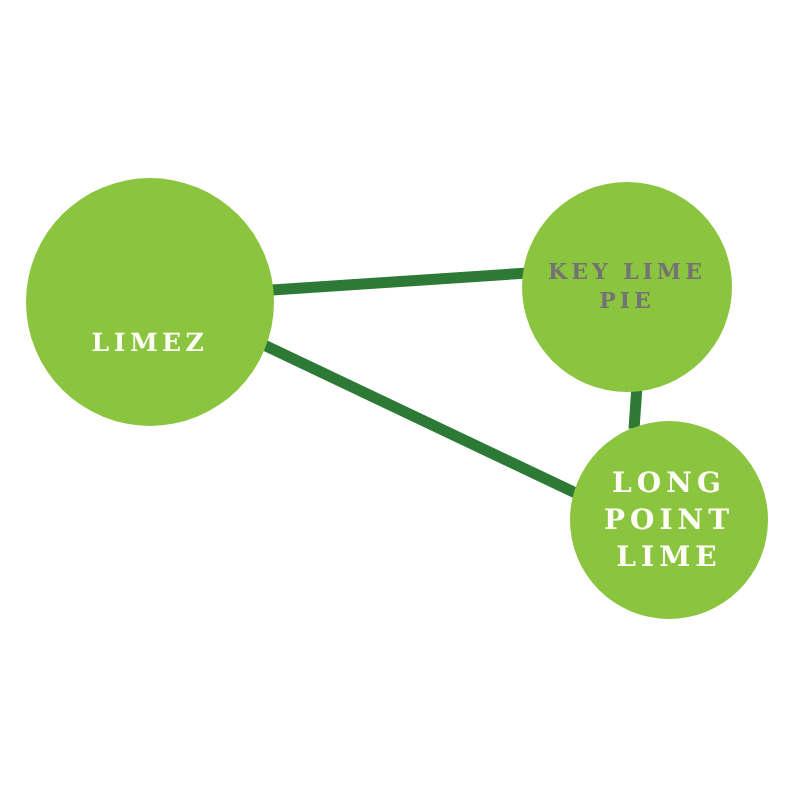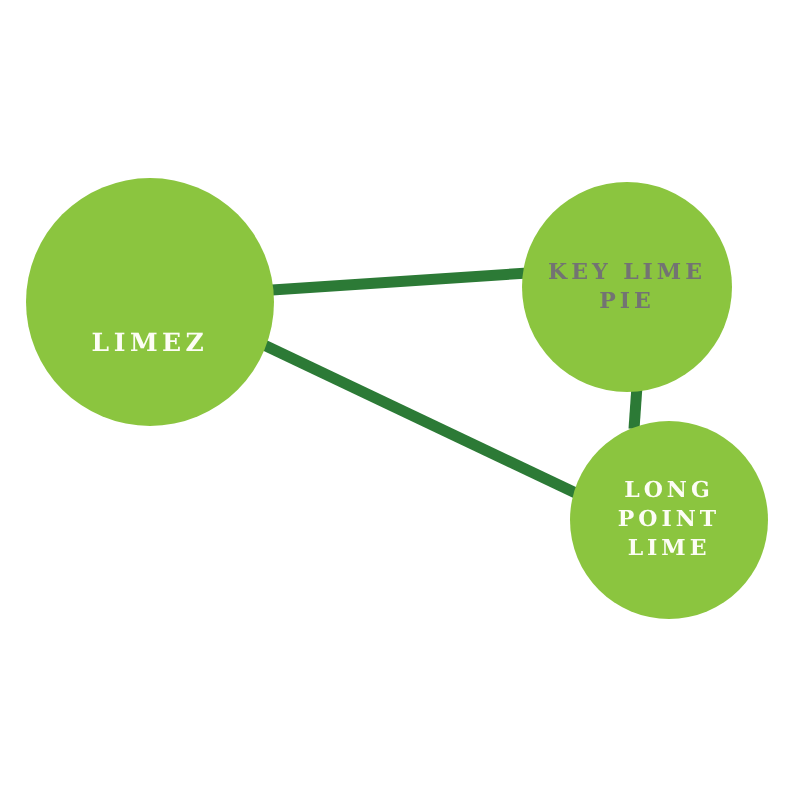--- a/index.html
+++ b/index.html
@@ -60,17 +60,17 @@
       <circle class="graph-node" cx="150" cy="302" r="124" fill="#8BC53F"></circle>
       <circle class="graph-node" cx="627" cy="287" r="105" fill="#8BC53F"></circle>
       <circle class="graph-node" cx="669" cy="520" r="99" fill="#8BC53F"></circle>
     </g>
 
   </svg>
 
   <div class="node-label" style="left: 150px; top: 302px; font-size: 25px; color: rgb(253, 253, 245); width: 229.4px; margin-top: 40px;">LIMEZ</div>
   <div class="node-label" style="left: 627px; top: 287px; font-size: 22px; color: #737373; width: 194.25px;">KEY LIME
 PIE</div>
-  <div class="node-label" style="left: 669px; top: 520px; font-size: 22px; color: rgb(253, 253, 245); width: 183.15px;">LONG
+  <div class="node-label" style="left: 669px; top: 520px; font-size: 28px; color: rgb(253, 253, 245); width: 183.15px;">LONG
 POINT
 LIME</div>
 
 </div>
 
 </body></html>

